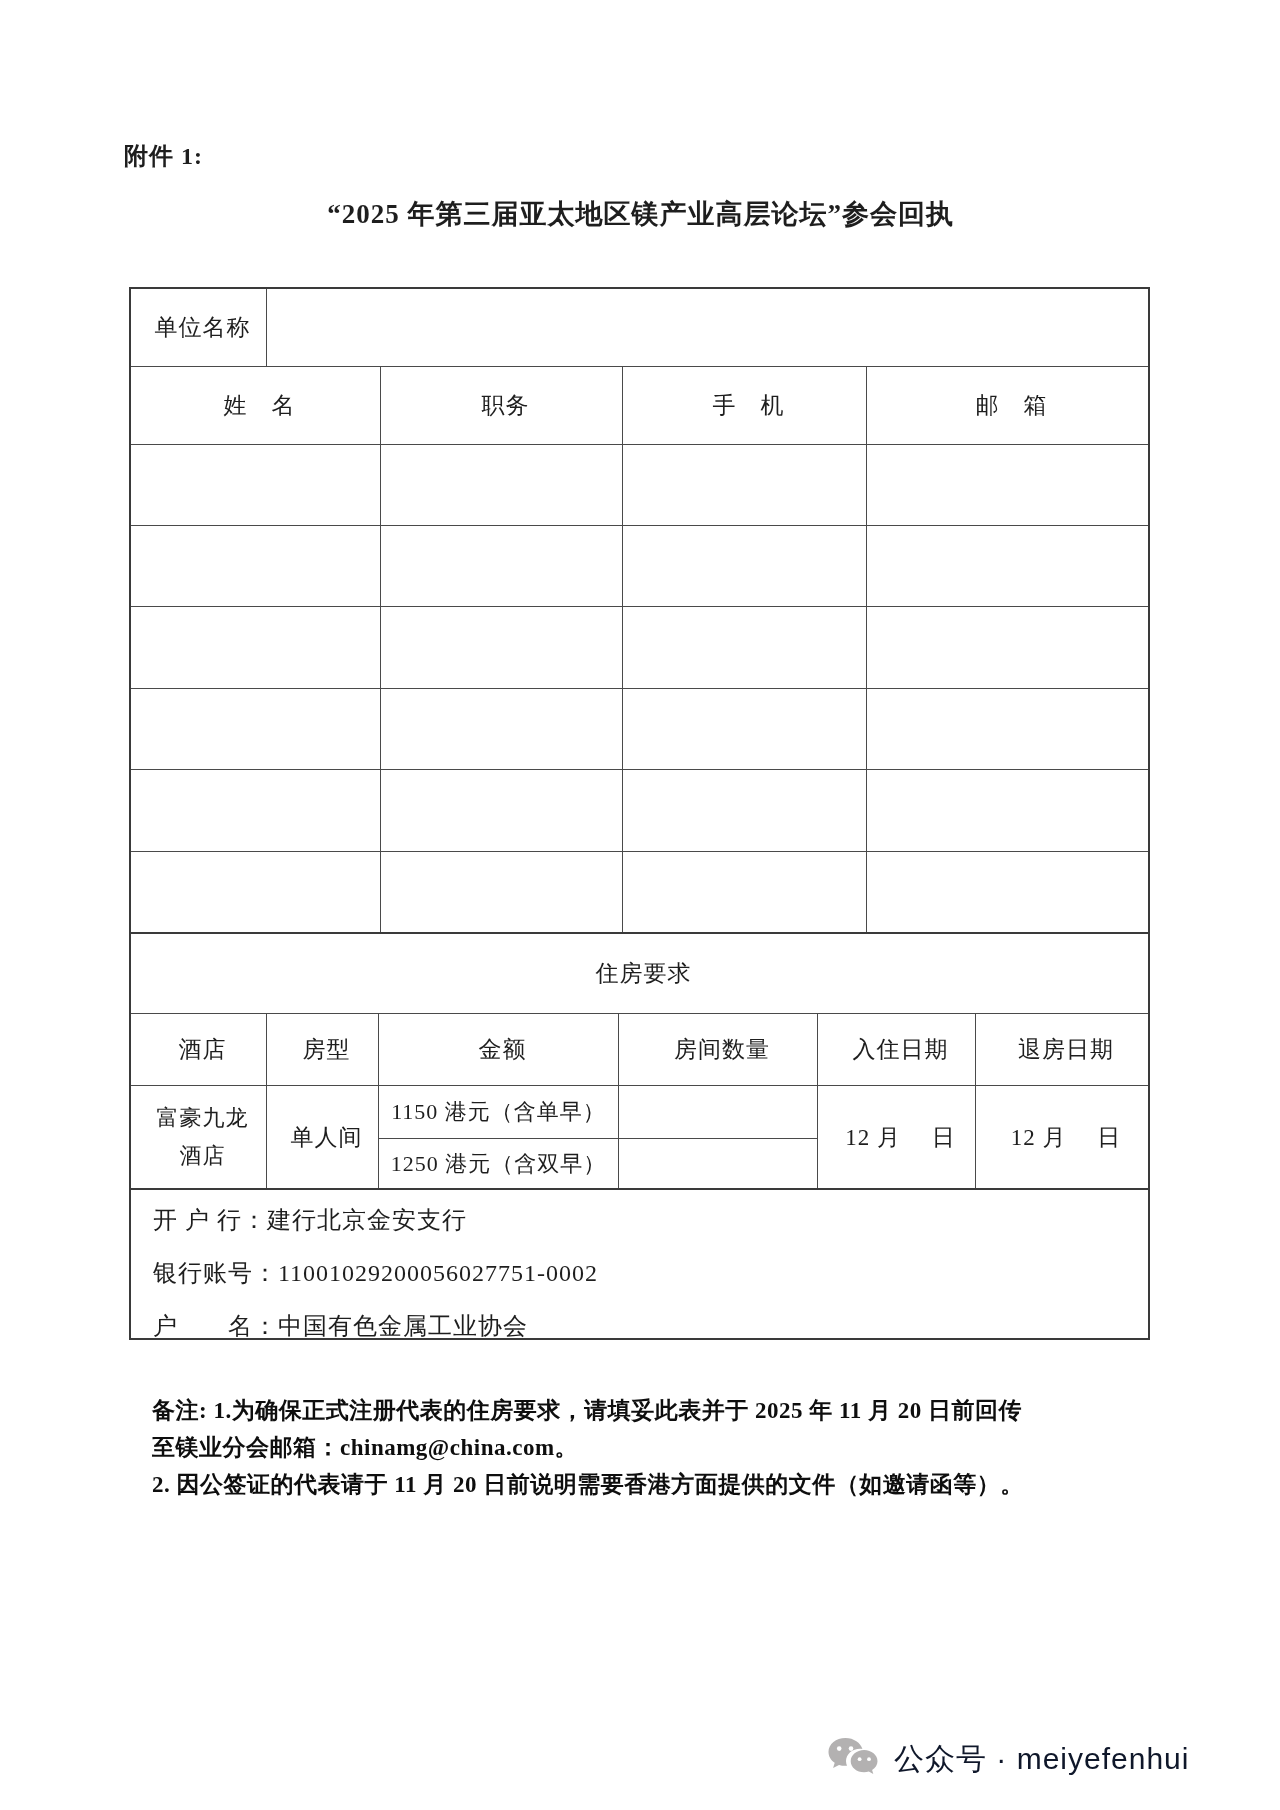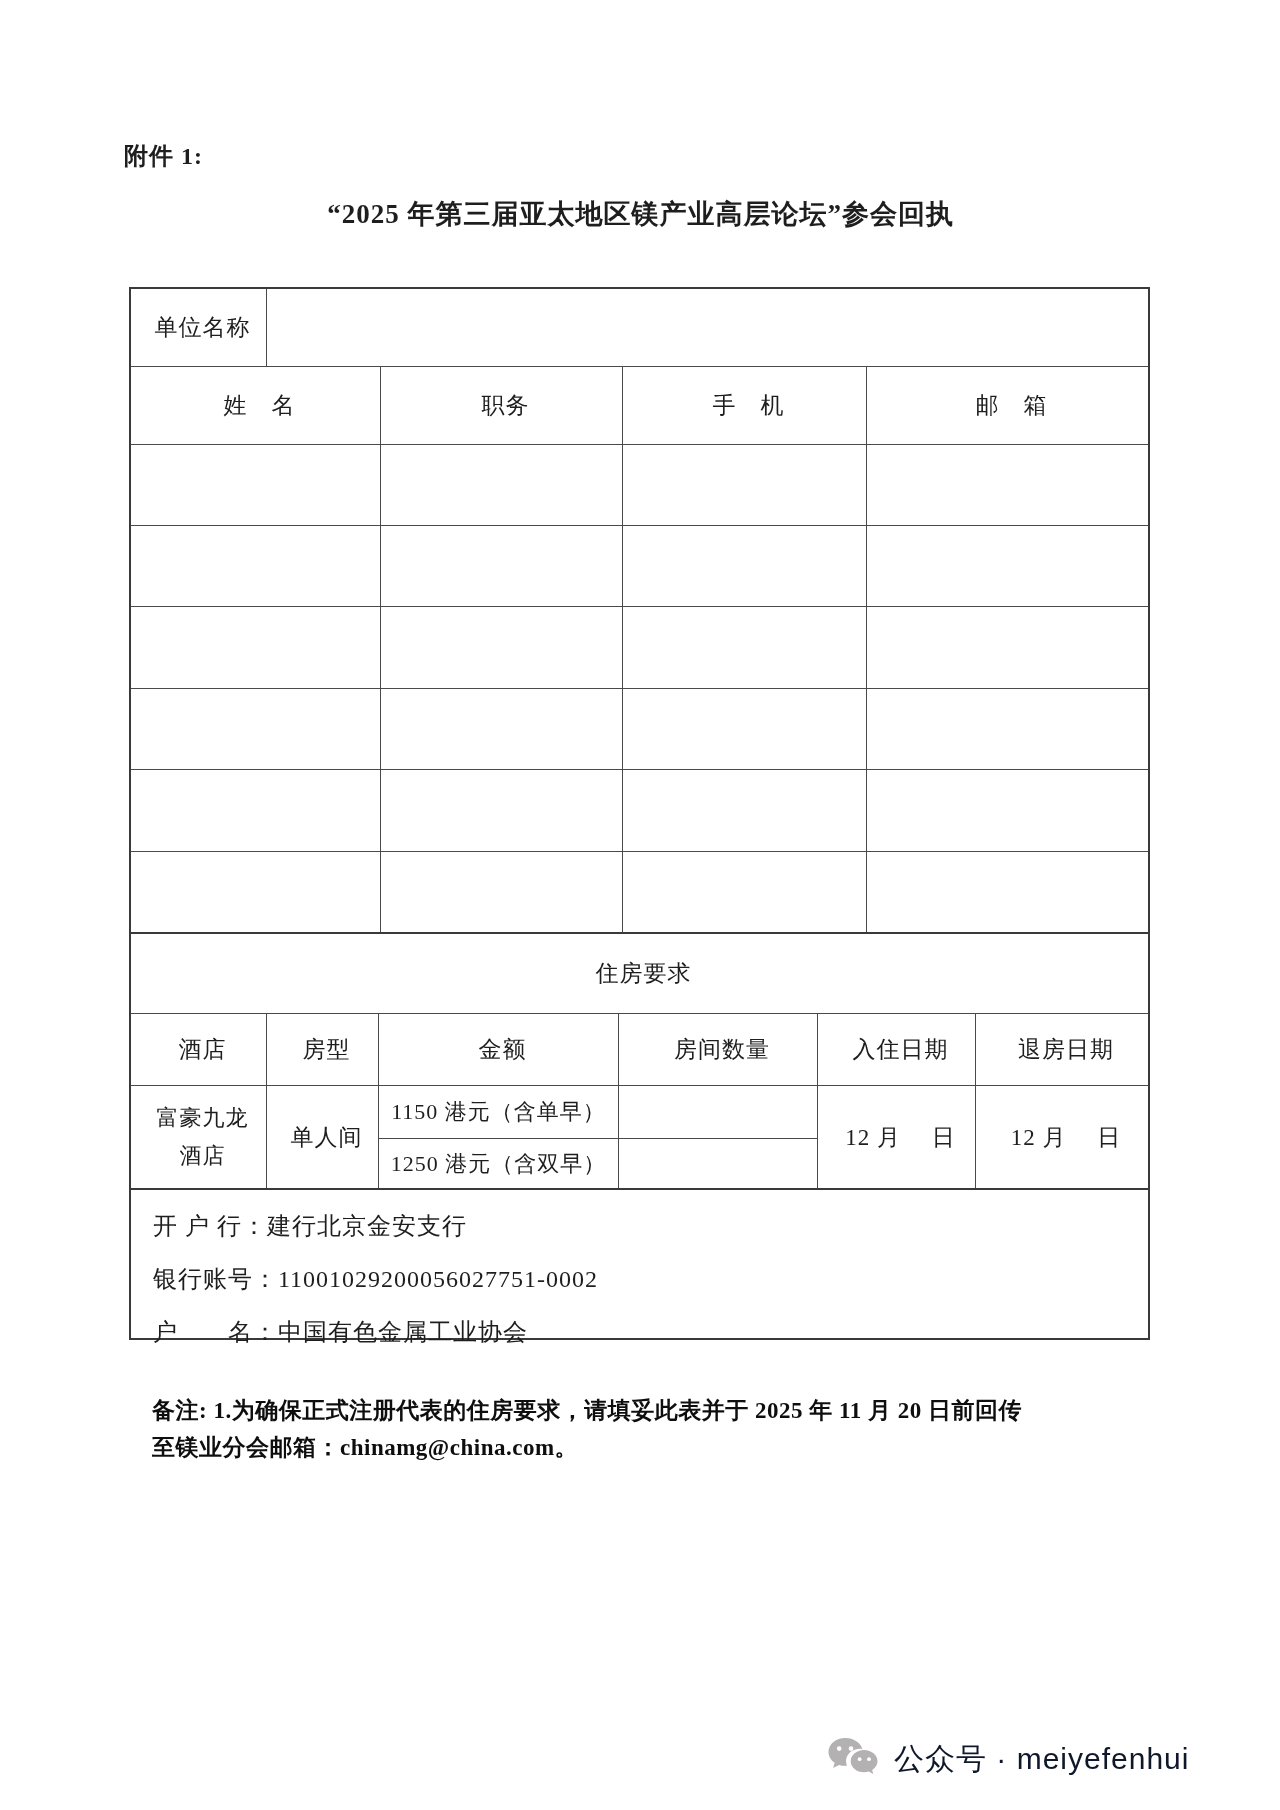--- a/index.html
+++ b/index.html
@@ -38,21 +38,21 @@
   .w-unitlabel{width:135px;}
   .w-c1{width:249px;} .w-c2{width:242px;text-align:center;} .w-c3{width:244px;} .w-cflex{flex:1;}
   .w-h1{width:135px;} .w-h2{width:112px;} .w-h3{width:240px;}
   .w-h4{width:199px;} .w-h5{width:158px;} .w-h6{flex:1;}
   .stack{display:flex;flex-direction:column;align-items:stretch;justify-content:flex-start;padding:0;}
   .stack .sub{flex:none;height:52px;display:flex;align-items:center;justify-content:center;
     font-size:22px;box-sizing:border-box;}
   .stack .sub.bottom{border-top:1px solid #4a4a4a;flex:1;}
   .hotel-name{flex-direction:column;line-height:38px;font-size:22px;}
   .bank-cell{border-left:none;flex-direction:column;align-items:flex-start;justify-content:flex-start;
-    padding:14px 0 0 22px;font-size:24px;gap:21px;letter-spacing:1px;margin-top:6px;}
+    padding:14px 0 0 22px;font-size:24px;gap:21px;letter-spacing:1px;}
   .bank-line{white-space:pre;}
   .notes{
     position:absolute;left:152px;top:1392px;width:1010px;
     font-size:23px;font-weight:700;line-height:37px;color:#0e0e0e;letter-spacing:0.5px;
   }
   .note-line{white-space:pre-wrap;}
   .note-line.indent{}
   .watermark{
     position:absolute;left:826px;top:1736px;display:flex;align-items:center;gap:14px;
     font-family:"Liberation Sans","DejaVu Sans",sans-serif;
@@ -157,20 +157,21 @@
         <div class="bank-line">银行账号：11001029200056027751-0002</div>
         <div class="bank-line">户　　名：中国有色金属工业协会</div>
       </div>
     </div>
 
   </div>
 
   <div class="notes">
     <div class="note-line">备注: 1.为确保正式注册代表的住房要求，请填妥此表并于 2025 年 11 月 20 日前回传</div>
     <div class="note-line indent">至镁业分会邮箱：chinamg@china.com。</div>
+    <div class="note-line indent">2. 因公签证的代表请于 11 月 20 日前说明需要香港方面提供的文件（如邀请函等）。</div>
   </div>
 
   <div class="watermark">
     <svg class="wechat-icon" width="54" height="46" viewBox="0 0 54 46">
       <g fill="#b3b1b1">
         <path d="M19.5 2C10 2 2.5 8.2 2.5 15.9c0 4.4 2.4 8.3 6.2 10.9l-1.6 5.3 5.9-3.2c1.9.6 4.1.9 6.5.9.5 0 1 0 1.5-.1-.6-1.4-1-3-1-4.6 0-6.9 6.3-12.4 14-12.4.8 0 1.6.1 2.4.2C34.6 7 27.8 2 19.5 2z"></path>
         <path d="M51.5 25.2c0-6.1-6-11.1-13.4-11.1s-13.4 5-13.4 11.1 6 11.1 13.4 11.1c1.6 0 3.2-.2 4.7-.7l4.5 2.4-1.2-4.1c3.3-2 5.4-5.2 5.4-8.7z"></path>
       </g>
       <g fill="#ffffff">
         <circle cx="13.2" cy="12.6" r="2.3"></circle>

